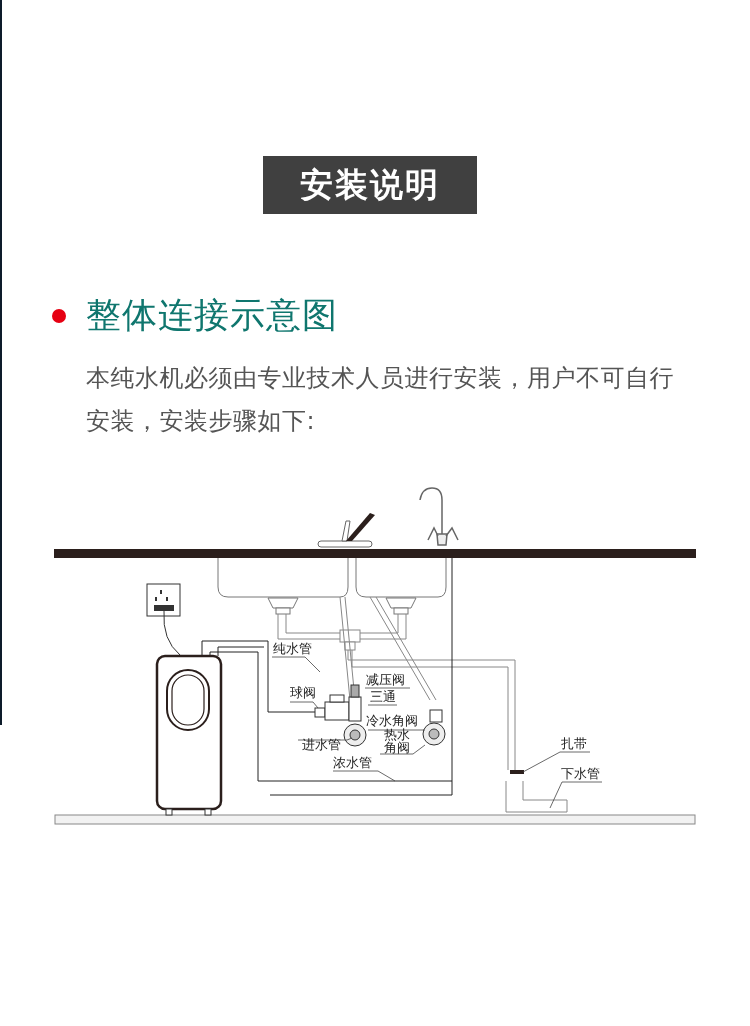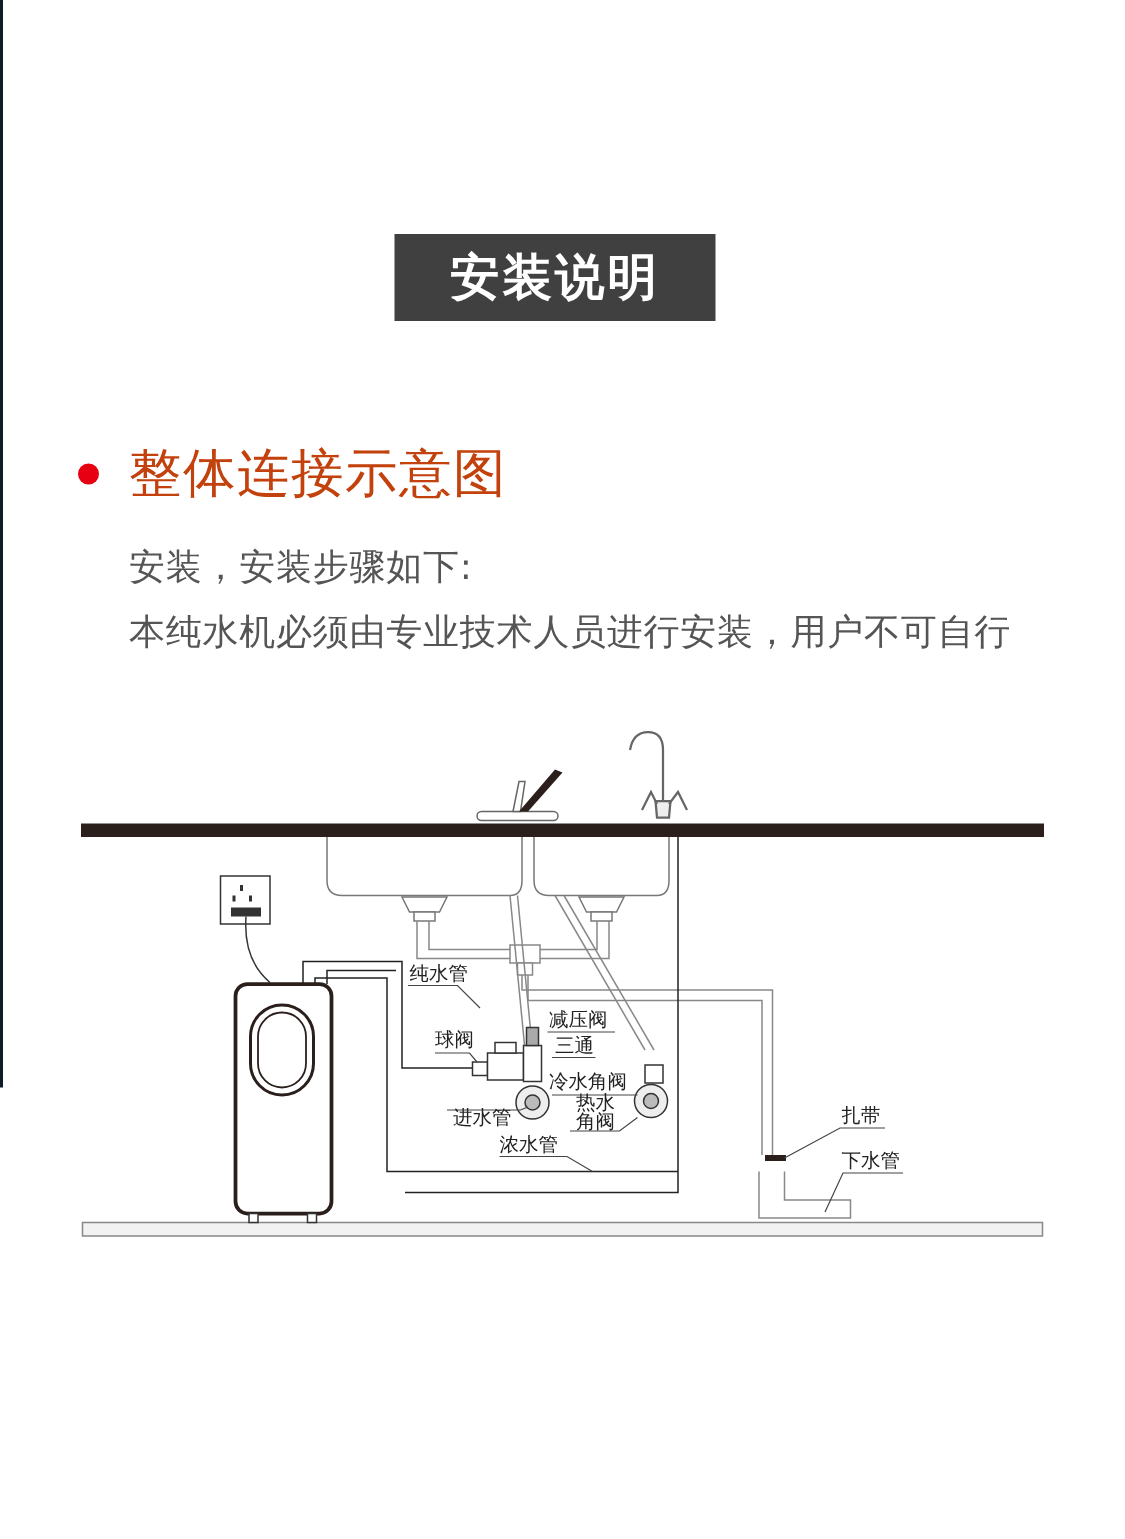--- a/index.html
+++ b/index.html
@@ -4,42 +4,42 @@
 <style>
   html, body { margin:0; padding:0; background:#ffffff; }
   body { width:750px; height:1026px; position:relative; overflow:hidden;
          font-family:"DejaVu Sans", "Liberation Sans", sans-serif; }
   .left-edge { position:absolute; left:0; top:0; width:2px; height:725px; background:#0d1b2a; }
   .title-box { position:absolute; left:263px; top:156px; width:214px; height:58px; background:#404040;
                display:flex; align-items:center; justify-content:center; }
   .title-text { color:#ffffff; font-size:33px; font-weight:bold; letter-spacing:2px; }
   .section-head { position:absolute; left:50px; top:292px; display:flex; align-items:center; }
   .red-dot { width:14px; height:14px; border-radius:50%; background:#e60012; margin-right:20px; margin-left:2px; }
-  .section-title { font-size:35px; color:#c2410c; letter-spacing:1px; }
+  .section-title { font-size:35px; color:#0f766e; letter-spacing:1px; }
   .desc { position:absolute; left:86px; top:357px; width:600px; font-size:24px; line-height:43px; color:#555555; letter-spacing:0.5px; }
   .diagram { position:absolute; left:0; top:480px; }
   .lbl { font-size:13px; fill:#222; font-family:"DejaVu Sans", sans-serif; }
 </style>
 </head>
 <body>
 
 <div class="left-edge"></div>
 
 <div class="title-box">
   <span class="title-text">安装说明</span>
 </div>
 
 <div class="section-head">
   <span class="red-dot"></span>
   <span class="section-title">整体连接示意图</span>
 </div>
 
 <div class="desc">
+  <div>本纯水机必须由专业技术人员进行安装，用户不可自行</div>
   <div>安装，安装步骤如下:</div>
-  <div>本纯水机必须由专业技术人员进行安装，用户不可自行</div>
 </div>
 
 <svg class="diagram" width="750" height="350" viewBox="0 480 750 350">
 
   <rect x="55" y="815" width="640" height="9" fill="#f2f2f2" stroke="#888" stroke-width="1"></rect>
 
   <g fill="#fff" stroke="#777" stroke-width="1">
     <path d="M218,557 L218,587 Q218,597 228,597 L340,597 Q348,597 348,587 L348,557"></path>
     <path d="M356,557 L356,587 Q356,597 366,597 L438,597 Q446,597 446,587 L446,557"></path>
 

